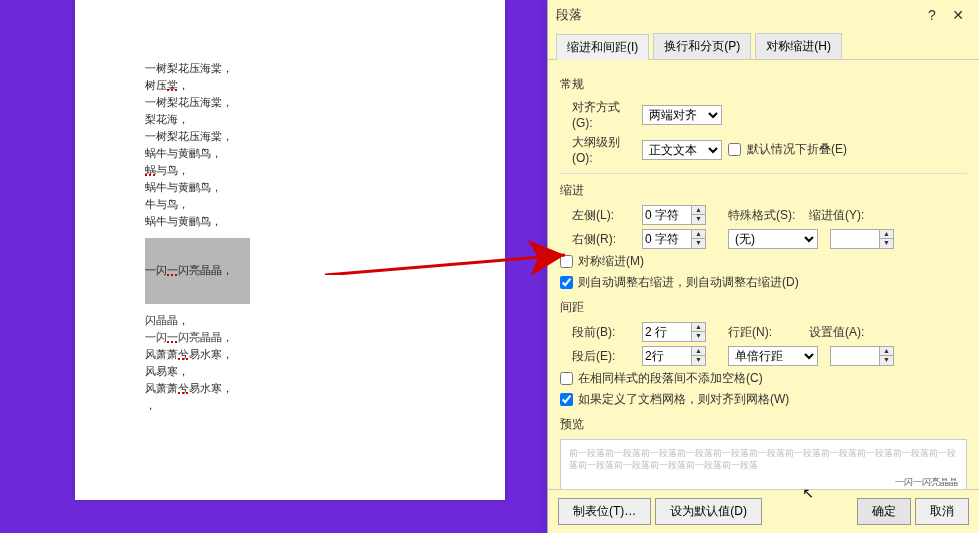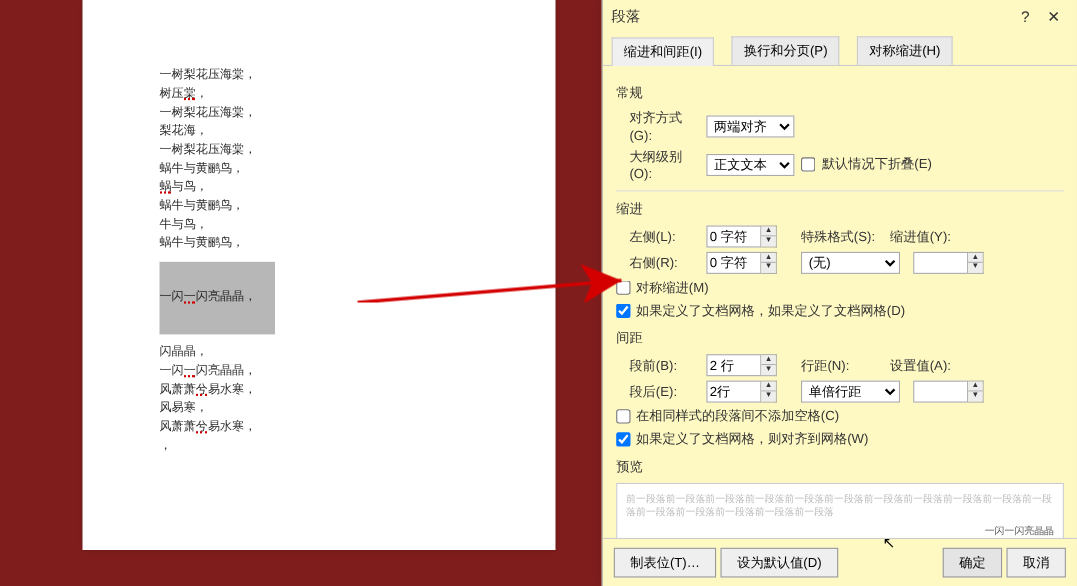--- a/index.html
+++ b/index.html
@@ -1,33 +1,33 @@
 <!DOCTYPE html>
 <html><head>
 <meta charset="utf-8">
 <style>
   * { box-sizing: border-box; margin: 0; padding: 0; font-family: "Microsoft YaHei", "SimSun", sans-serif; }
   body { background: #f8f8f8; width: 979px; height: 533px; position: relative; overflow: hidden; }
   
-  .workspace { position: absolute; left: 0; top: 0; width: 580px; height: 533px; background: #7f1d1d; display:flex; justify-content:center; }
+  .workspace { position: absolute; left: 0; top: 0; width: 580px; height: 533px; background: #6d28d9; display:flex; justify-content:center; }
   .page { background: #fff; width: 430px; height: 500px; margin-top:0; box-shadow: 0 0 4px rgba(0,0,0,.2); padding: 60px 0 0 0; position:relative; }
   .doc-text { font-size: 11px; line-height: 1.55; color: #2b2b2b; width: 105px; margin-left: 70px;}
   .doc-line { white-space: nowrap; }
   .err { position:relative; }
   .err::after { content:''; position:absolute; left:0; right:0; bottom:0; height:2px; background: repeating-linear-gradient(90deg,#c00 0 2px, transparent 2px 4px);}
   .sel-block { background:#b7b7b7; width:105px; padding:24px 0; margin:8px 0;}
   .sel-line { color:#222; font-size:11px; }
   
   .arrow-svg { position:absolute; left:325px; top:145px; width:250px; height:130px; pointer-events:none; z-index:50;}
   
   .dialog { position:absolute; right:0; top:0; width:432px; height:533px; background:#fef9c3; border-left:1px solid #aaa; box-shadow:-2px 0 8px rgba(0,0,0,.1); display:flex; flex-direction:column; }
   .titlebar { height:30px; display:flex; align-items:center; padding:0 8px; font-size:13px; color:#333;}
   .titlebar .title { flex:1;}
   .titlebar .winbtn { width:26px; text-align:center; font-size:14px; color:#333; cursor:pointer;}
-  .tabs { display:flex; padding:3px 8px 0 8px; gap:16px; border-bottom:1px solid #ccc;}
+  .tabs { display:flex; padding:3px 8px 0 8px; gap:4px; border-bottom:1px solid #ccc;}
   .tab { padding:4px 10px; font-size:12px; border:1px solid #ccc; border-bottom:none; background:#eaeaea; cursor:pointer;}
   .tab.active { background:#f0f0f0; position:relative; top:1px;}
   
   .panel { flex:1; overflow:auto; padding:8px 12px; font-size:12px; color:#333;}
   .group-title { font-size:12px; color:#333; margin:8px 0 6px 0;}
   .row { display:flex; align-items:center; gap:6px; margin:4px 12px;}
   .label { width:64px; }
   .label2 { width:75px;}
   select, input[type=text] { font-size:12px; padding:1px 2px; border:1px solid #aaa; background:#fff;}
   .spin { position:relative; display:flex;}
@@ -144,21 +144,21 @@
             <div>▼</div>
           </div>
         </div>
     </div>
     <div class="cbrow">
       <input type="checkbox" style="">
       <span>对称缩进(M)</span>
     </div>
     <div class="cbrow">
       <input type="checkbox" checked="" style="">
-      <span>如果定义了文档网格，如果定义了文档网格(D)</span>
+      <span>则自动调整右缩进，则自动调整右缩进(D)</span>
     </div>
 
     <div class="group-title">间距</div>
     <div class="row">
       <span class="label">段前(B):</span>
       <div class="spin">
           <input type="text" value="2 行" style="">
           <div class="btns">
             <div>▲</div>
             <div>▼</div>

